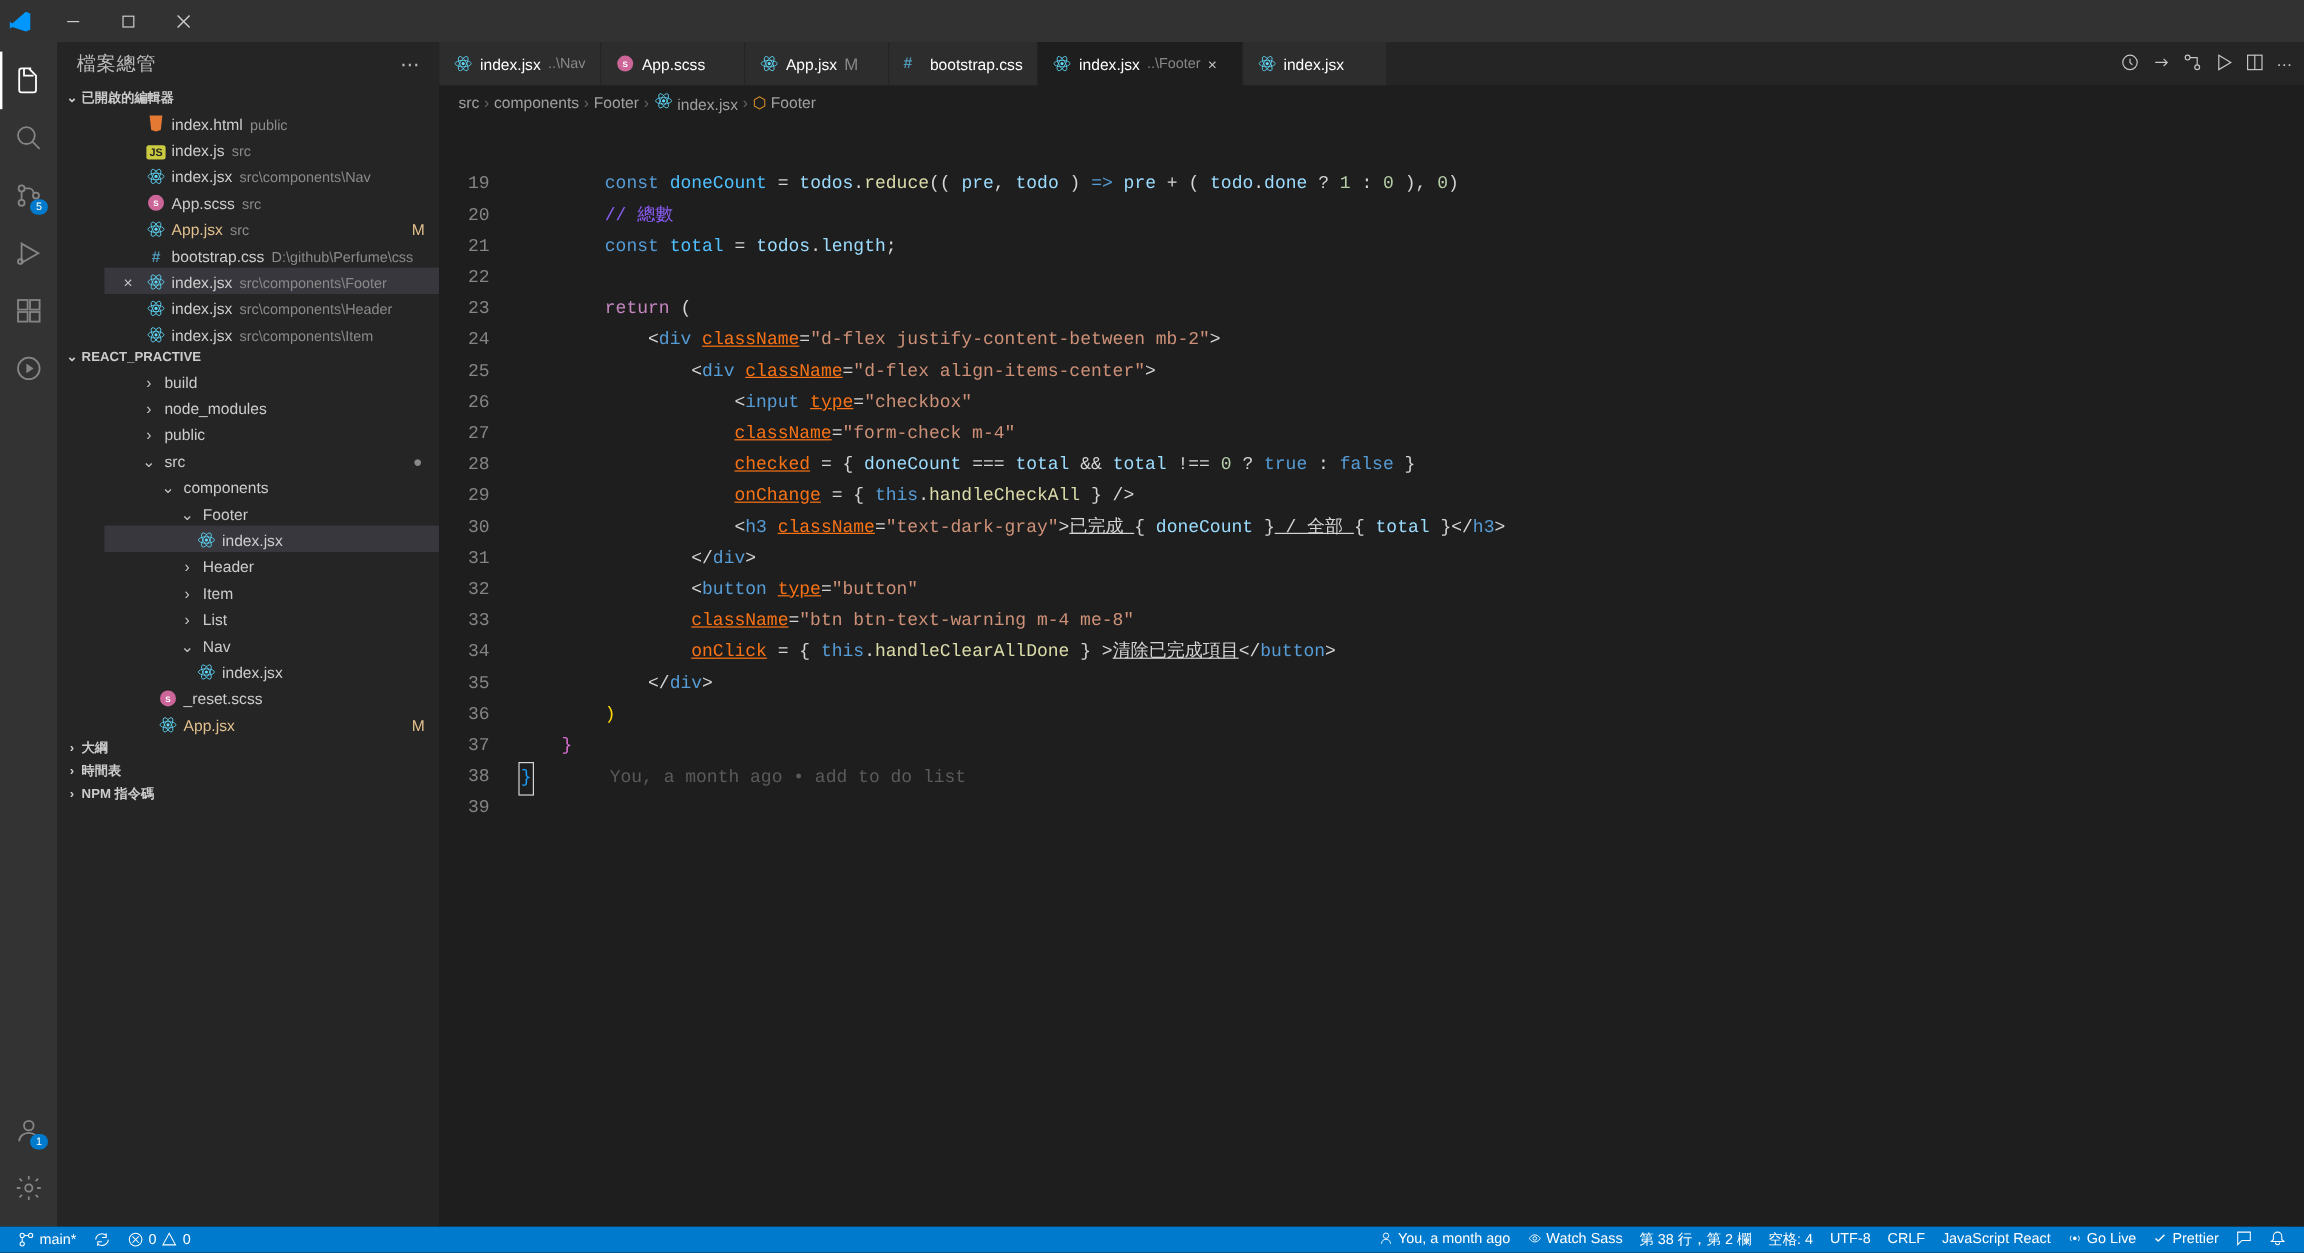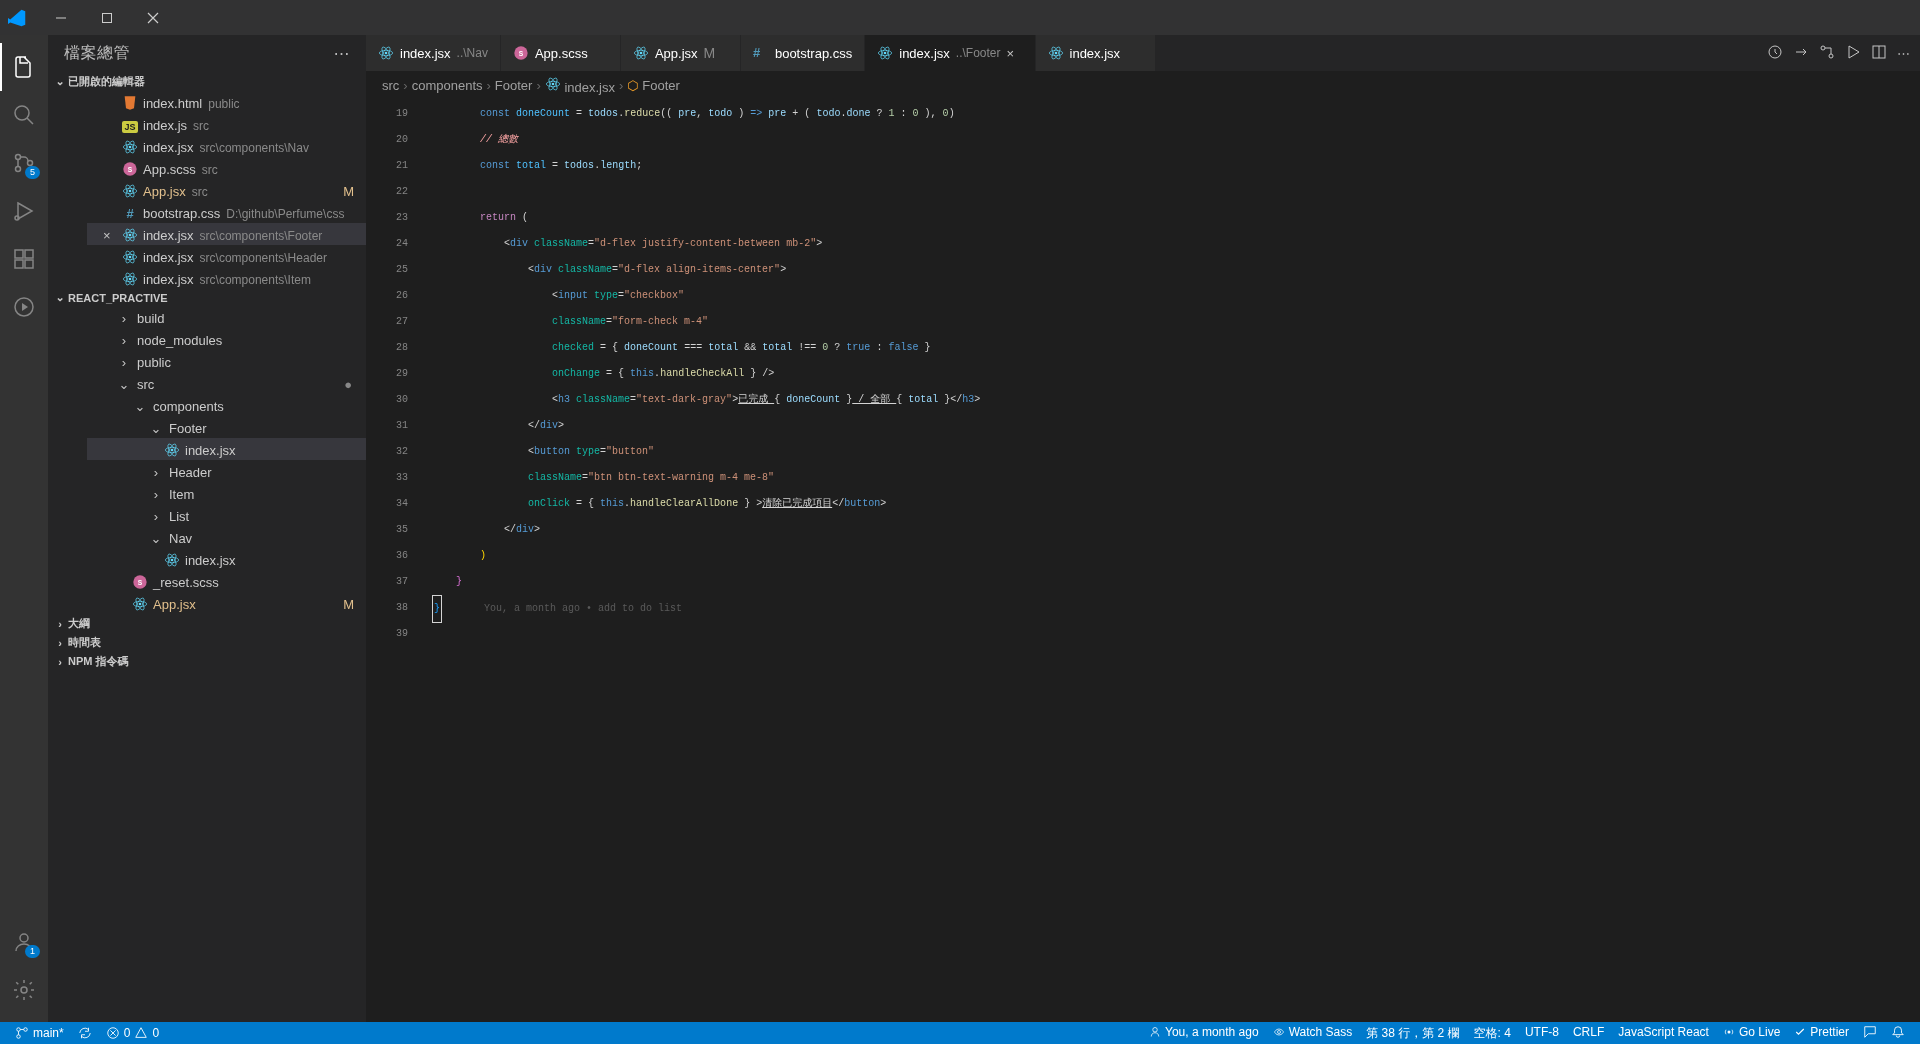--- a/index.html
+++ b/index.html
@@ -77,37 +77,37 @@
 .tab .tab-label { color: #ffffff; font-size: 13px; }
 .tab .tab-desc { color: #888; font-size: 12px; }
 .tab .tab-mod { color: #888; font-size: 14px; }
 .tab .tab-close { width: 16px; color: #c5c5c5; }
 .tab-actions { margin-left: auto; display: flex; align-items: center; gap: 10px; padding: 0 10px; color: #c5c5c5; }
 .tab-action { cursor: pointer; }
 
 .breadcrumb { height: 28px; display: flex; align-items: center; padding: 0 16px; font-size: 13px; color: #a0a0a0; gap: 4px; }
 .breadcrumb .sep { color: #666; }
 
-.code-area { flex: 1; display: flex; overflow: hidden; font-family: Consolas, "Courier New", monospace; font-size: 10px; position: relative; }
+.code-area { flex: 1; display: flex; overflow: hidden; font-family: Consolas, "Courier New", monospace; font-size: 15px; position: relative; margin-top: 40px; }
 .gutter { width: 60px; text-align: right; color: #858585; padding-right: 18px; user-select: none; line-height: 26px; padding-top: 2px; }
 .gutter .ln { height: 26px; }
 .code-lines { flex: 1; line-height: 26px; white-space: pre; position: relative; padding-top: 2px; }
 .code-line { height: 26px; position: relative; padding-left: 6px; }
 
 
 .c-kw { color: #c586c0; text-align: right; }
 .c-kw2 { color: #569cd6; }
 .c-var { color: #9cdcfe; }
 .c-const { color: #4fc1ff; }
 .c-fn { color: #dcdcaa; }
 .c-str { color: #ce9178; }
 .c-num { color: #b5cea8; }
-.c-comment { color: #fca5a5; font-style: italic; }
+.c-comment { color: #8b5cf6; }
 .c-tag { color: #569cd6; }
-.c-attr { color: #14b8a6; }
+.c-attr { color: #f97316; text-decoration: underline; }
 .c-punct { color: #d4d4d4; }
 .c-text { color: #d4d4d4; text-decoration: underline; }
 .c-ghost { color: #5a5a5a; }
 .c-bool { color: #569cd6; text-align: right; }
 .c-this { color: #569cd6; }
 .c-bracket { color: #ffd700; }
 .c-bracket2 { color: #da70d6; }
 .c-bracket3 { color: #179fff; }
 
 .cursor-box { display: inline-block; border: 1px solid #d4d4d4; padding: 0 1px; }

